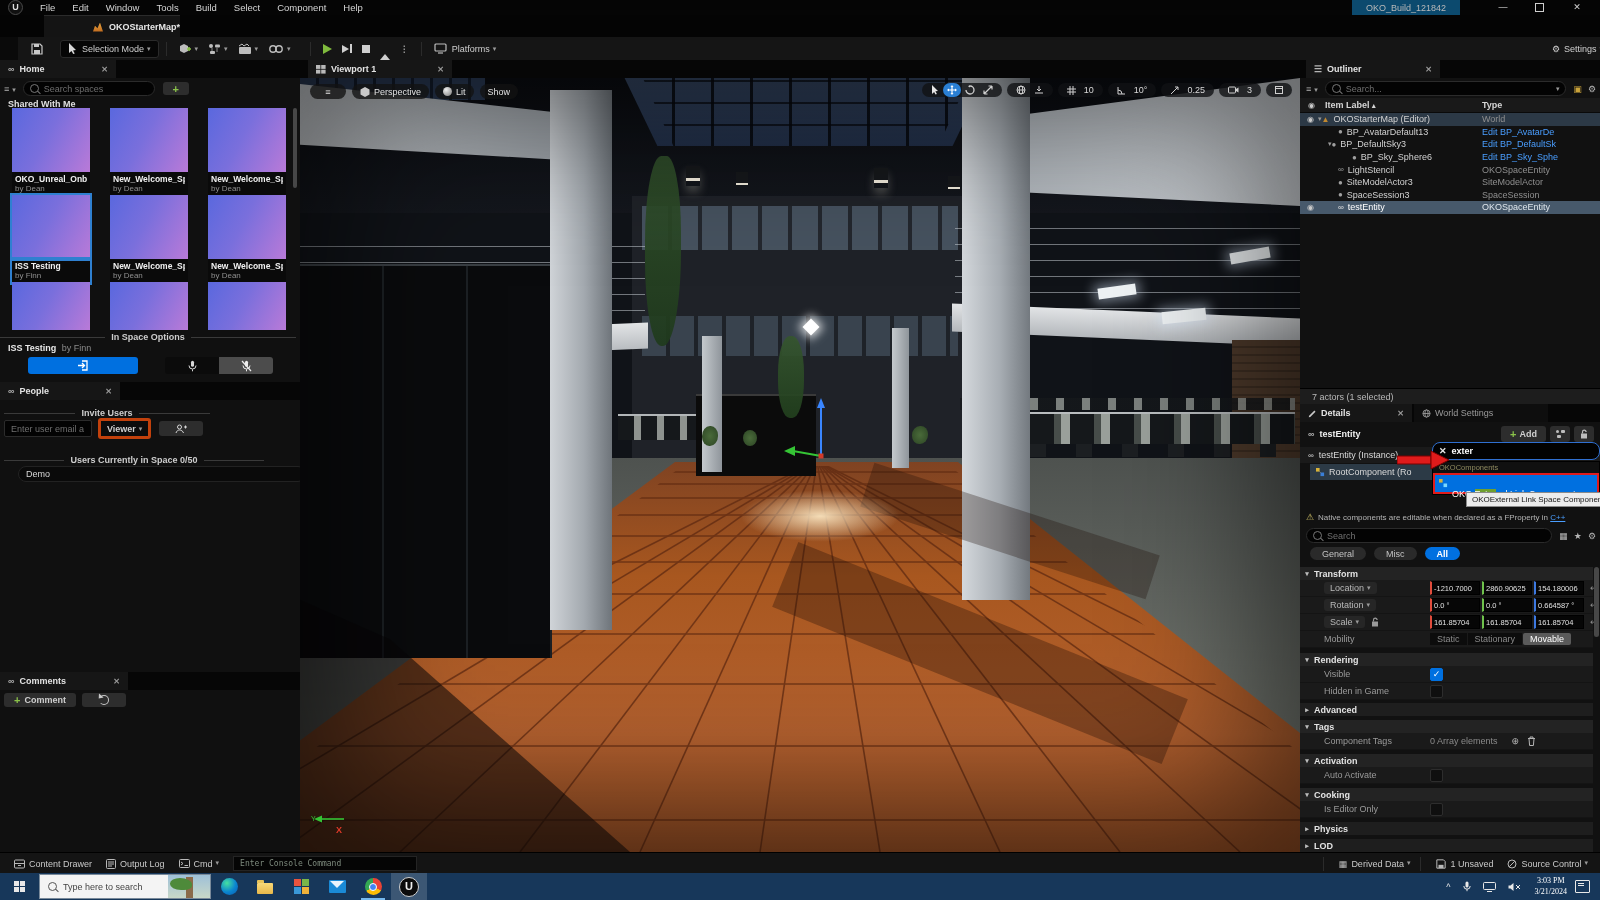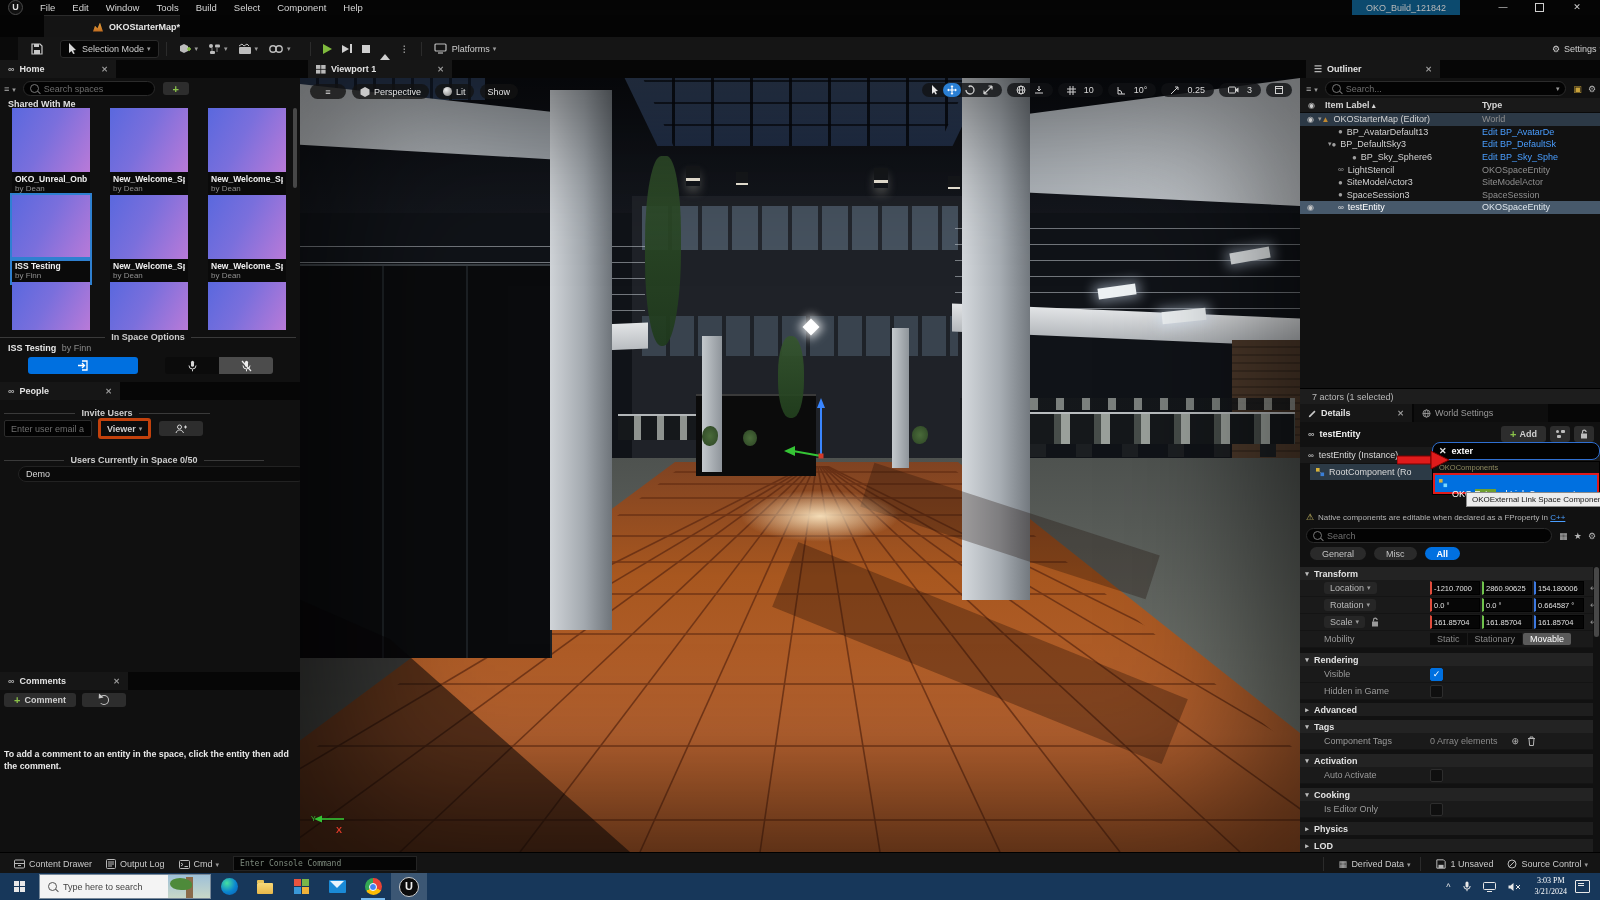--- a/index.html
+++ b/index.html
@@ -102,21 +102,21 @@
   .chk.on{background:#0070e0;border-color:#0070e0;color:#fff;font-size:9px;line-height:11px;text-align:center;}
   .mobtn{height:12px;padding:0 7px;display:flex;align-items:center;background:#0c0c0c;color:#8a8a8a;margin-right:1px;}
   .mobtn.sel{background:#5a5a5a;color:#fff;border-radius:2px;}
   .ftab{height:13px;border-radius:7px;background:#2a2a2a;color:#c3c3c3;display:flex;align-items:center;padding:0 12px;margin-right:8px;}
   .ftab.sel{background:#0070e0;color:#fff;font-weight:bold;}
   .annored{border:2px solid #e01b1b;}
   .scrollthumb{position:absolute;background:#474747;border-radius:3px;}
 
   
   #statusbar{left:0;top:852px;width:1600px;height:21px;background:#141414;border-top:1px solid #000;display:flex;align-items:center;color:#c9c9c9;}
-  .sbitem{display:flex;align-items:flex-end;margin-left:14px;}
+  .sbitem{display:flex;align-items:flex-start;margin-left:14px;}
   .console{background:#050505;border:1px solid #242424;height:13px;width:170px;display:flex;align-items:center;padding:0 6px;
            font-family:"DejaVu Sans Mono",monospace;color:#7d8a7d;font-size:8px;margin-left:14px;}
 
   
   #taskbar{left:0;top:873px;width:1600px;height:27px;background:#17375a;display:flex;align-items:center;}
   .winlogo{display:grid;grid-template-columns:5px 5px;grid-gap:1px;margin-left:14px;}
   .winlogo i{width:5px;height:5px;background:#e8e8e8;}
   .tsearch{background:#f4f4f4;border:1px solid #7a8a9a;height:23px;width:170px;margin-left:14px;display:flex;align-items:center;color:#444;overflow:hidden;}
   .tklens{display:inline-block;width:7px;height:7px;border:1px solid #555;border-radius:50%;position:relative;margin:0 6px 0 8px;}
   .tklens::after{content:"";position:absolute;width:4px;height:1px;background:#555;transform:rotate(45deg);right:-3px;bottom:-1px;}
@@ -394,21 +394,20 @@
     </div>
     <div class="abs flex" style="left:4px;top:633px;">
       <div class="gbtn" style="height:14px;padding:0 10px;">
         <span class="greenplus" style="margin-right:4px;">+</span>
         <b>Comment</b>
       </div>
       <div class="gbtn" style="width:44px;height:14px;margin-left:6px;">
           <span class="refresh"></span>
         </div>
     </div>
-    <div class="helptext abs" style="left:4px;top:688px;width:288px;">To add a comment to an entity in the space, click the entity then add the comment.</div>
   </div>
 
   <div id="vp-tabstrip" class="abs tabstrip">
     <div class="paneltab" style="width:128px;margin-left:8px;">
       <svg width="10" height="9" viewBox="0 0 10 9" style="margin-right:5px;">
           <rect x="0" y="0" width="4.4" height="3.9" fill="#b9b9b9"></rect>
           <rect x="5.2" y="0" width="4.4" height="3.9" fill="#b9b9b9"></rect>
           <rect x="0" y="4.7" width="4.4" height="3.9" fill="#b9b9b9"></rect>
           <rect x="5.2" y="4.7" width="4.4" height="3.9" fill="#b9b9b9"></rect>
         </svg>

